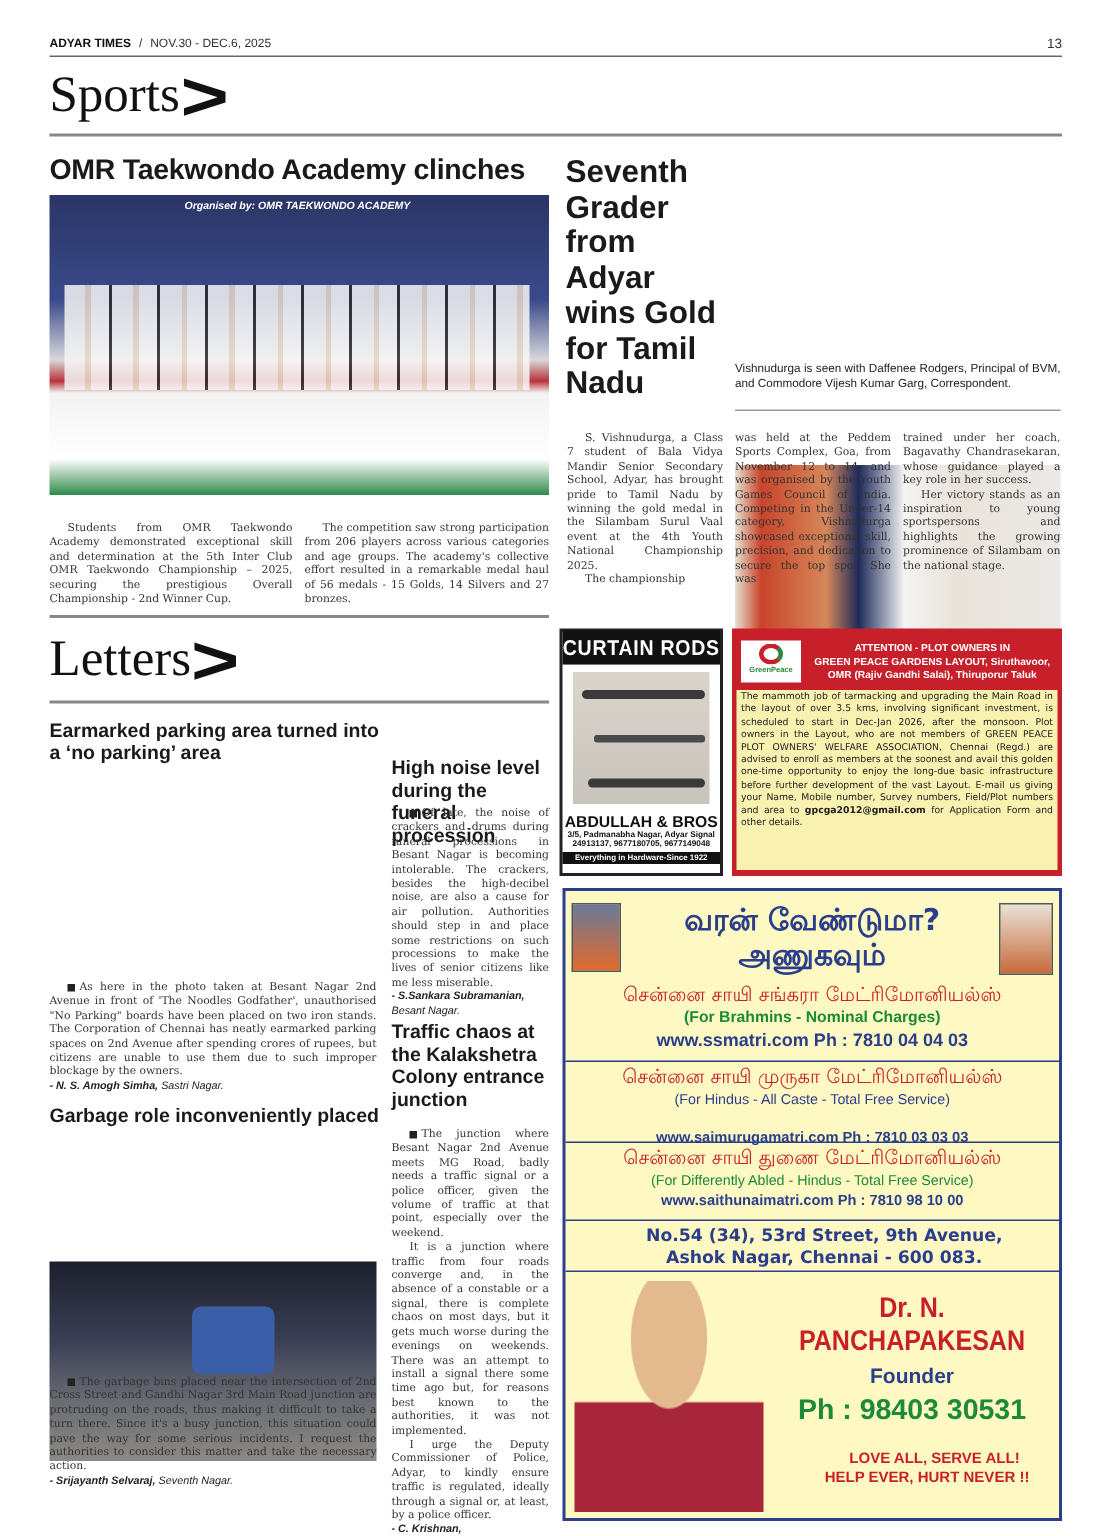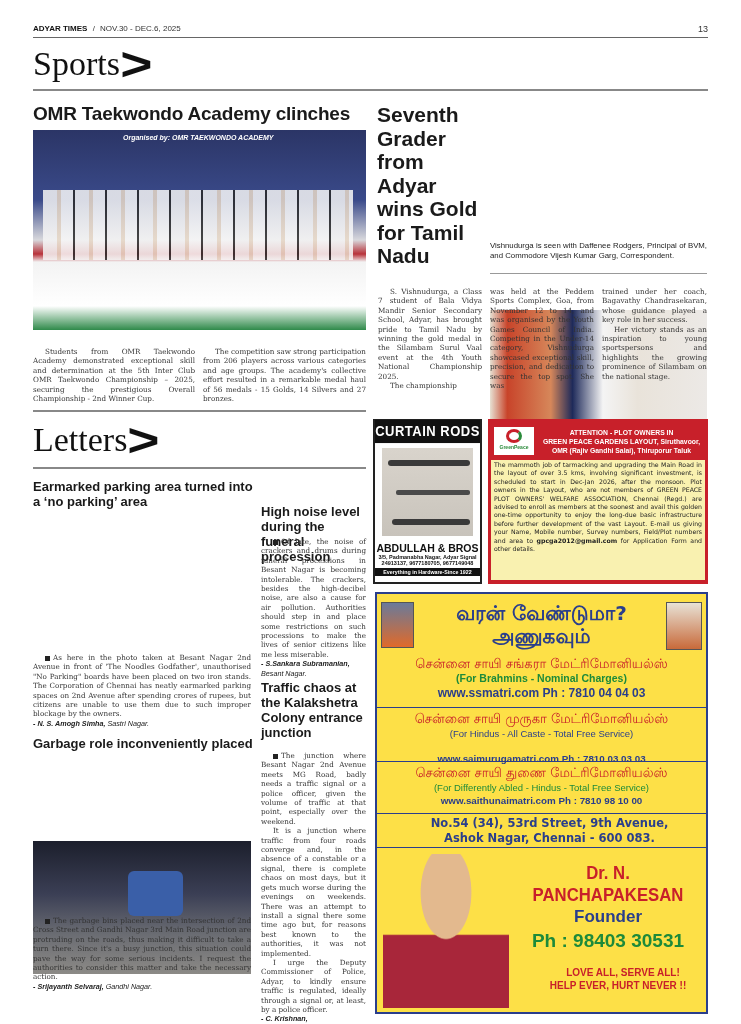--- a/index.html
+++ b/index.html
@@ -79,21 +79,21 @@
 </div>
 <div class="abs body" style="left:33px; top:653px; width:218px;">
   <p><span class="bullet"></span><span>As here in the photo taken at Besant Nagar 2nd Avenue in front of 'The Noodles Godfather', unauthorised "No Parking" boards have been placed on two iron stands. The Corporation of Chennai has neatly earmarked parking spaces on 2nd Avenue after spending crores of rupees, but citizens are unable to use them due to such improper blockage by the owners.</span></p>
   <div class="sig"><b>- N. S. Amogh Simha,</b> <span>Sastri Nagar.</span></div>
 </div>
 
 <div class="abs h2" style="left:33px; top:736px; width:220px;">Garbage role inconveniently placed</div>
 
 <div class="abs body" style="left:33px; top:916px; width:218px;">
   <p><span class="bullet"></span><span>The garbage bins placed near the intersection of 2nd Cross Street and Gandhi Nagar 3rd Main Road junction are protruding on the roads, thus making it difficult to take a turn there. Since it's a busy junction, this situation could pave the way for some serious incidents. I request the authorities to consider this matter and take the necessary action.</span></p>
-  <div class="sig"><b>- Srijayanth Selvaraj,</b> <span>Gandhi Nagar.</span></div>
+  <div class="sig"><b>- Srijayanth Selvaraj,</b> <span>Seventh Nagar.</span></div>
 </div>
 
 <div class="abs h2" style="left:261px; top:480px; width:105px;margin-top:24px;">High noise level during the funeral procession</div>
 <div class="abs body" style="left:261px; top:537px; width:105px;">
   <p><span class="bullet"></span><span>Of late, the noise of crackers and drums during funeral processions in Besant Nagar is becoming intolerable. The crackers, besides the high-decibel noise, are also a cause for air pollution. Authorities should step in and place some restrictions on such processions to make the lives of senior citizens like me less miserable.</span></p>
   <div class="sig"><b>- S.Sankara Subramanian,</b><br><span>Besant Nagar.</span></div>
 </div>
 
 <div class="abs h2" style="left:261px; top:680px; width:105px;">Traffic chaos at the Kalakshetra Colony entrance junction</div>
 <div class="abs body" style="left:261px; top:751px; width:105px;">
@@ -129,21 +129,21 @@
     </div>
   </div>
   <div style="background:#f9f1b0; font-family:'DejaVu Sans',sans-serif; font-size:6.2px; line-height:8.4px; color:#222; text-align:justify; padding:1px 3px; height:120px;">
     <span>The mammoth job of tarmacking and upgrading the Main Road in the layout of over 3.5 kms, involving significant investment, is scheduled to start in Dec-Jan 2026, after the monsoon. Plot owners in the Layout, who are not members of GREEN PEACE PLOT OWNERS' WELFARE ASSOCIATION, Chennai (Regd.) are advised to enroll as members at the soonest and avail this golden one-time opportunity to enjoy the long-due basic infrastructure before further development of the vast Layout. E-mail us giving your Name, Mobile number, Survey numbers, Field/Plot numbers and area to</span>
     <b>gpcga2012@gmail.com</b>
     <span>for Application Form and other details.</span>
   </div>
 </div>
 
 <div class="abs" style="left:375px; top:592px; width:333px; height:422px; background:#2a3e8c; padding:2px;">
-  <div style="background:#fde047; height:100%; position:relative; font-family:'DejaVu Sans',sans-serif;">
+  <div style="background:#fef9c3; height:100%; position:relative; font-family:'DejaVu Sans',sans-serif;">
 
     <div style="position:absolute; left:4px; top:8px; width:33px; height:46px; background:linear-gradient(180deg,#6a7a9a,#e06a2a); border:1px solid #555;"></div>
     <div style="position:absolute; right:4px; top:8px; width:36px; height:48px; background:linear-gradient(180deg,#e8e2d6,#c86a3a); border:1px solid #555;"></div>
     <div style="position:absolute; left:42px; top:8px; width:245px; text-align:center; color:#2a3e8c; font-size:20px; line-height:23px; font-weight:bold;">
       <div>வரன் வேண்டுமா?</div>
       <div>அணுகவும்</div>
     </div>
 
     <div style="position:absolute; left:0; top:62px; width:100%; height:52px; border-bottom:1.5px solid #2a3e8c; text-align:center;">
       <div style="color:#c8202a; font-size:13px; line-height:16px;">சென்னை சாயி சங்கரா மேட்ரிமோனியல்ஸ்</div>
@@ -164,19 +164,19 @@
     </div>
 
     <div style="position:absolute; left:0; top:222px; width:100%; height:32px; border-bottom:1.5px solid #2a3e8c; text-align:center; color:#2a3e8c; font-family:'DejaVu Sans',sans-serif; font-weight:bold; font-size:11.5px; line-height:14.5px;padding-left:16px;">
       <div>No.54 (34), 53rd Street, 9th Avenue,</div>
       <div>Ashok Nagar, Chennai - 600 083.</div>
     </div>
 
     <div style="position:absolute; left:6px; top:260px; width:126px; height:154px; background:radial-gradient(ellipse at 50% 25%, #e3b98e 0 28%, transparent 29%), linear-gradient(180deg, transparent 0 52%, #a8263a 53% 100%);"></div>
     <div style="position:absolute; left:132px; top:268px; width:198px; text-align:center; font-family:'Liberation Sans',sans-serif; font-weight:bold;">
       <div style="color:#c8202a; font-size:19px; line-height:22px; transform:scaleX(0.88);">Dr. N. PANCHAPAKESAN</div>
-      <div style="color:#2a3e8c; font-size:17px; line-height:22px;">Founder</div>
+      <div style="color:#2a3e8c; font-size:14px; line-height:22px;">Founder</div>
       <div style="color:#1d8a3a; font-size:19px; line-height:26px;">Ph : 98403 30531</div>
       <div style="color:#c8202a; font-size:10px; line-height:13px; margin-top:12px; padding-left:30px;">LOVE ALL, SERVE ALL!</div>
       <div style="color:#c8202a; font-size:10px; line-height:13px; padding-left:20px;">HELP EVER, HURT NEVER !!</div>
     </div>
   </div>
 </div>
 
 </body></html>

